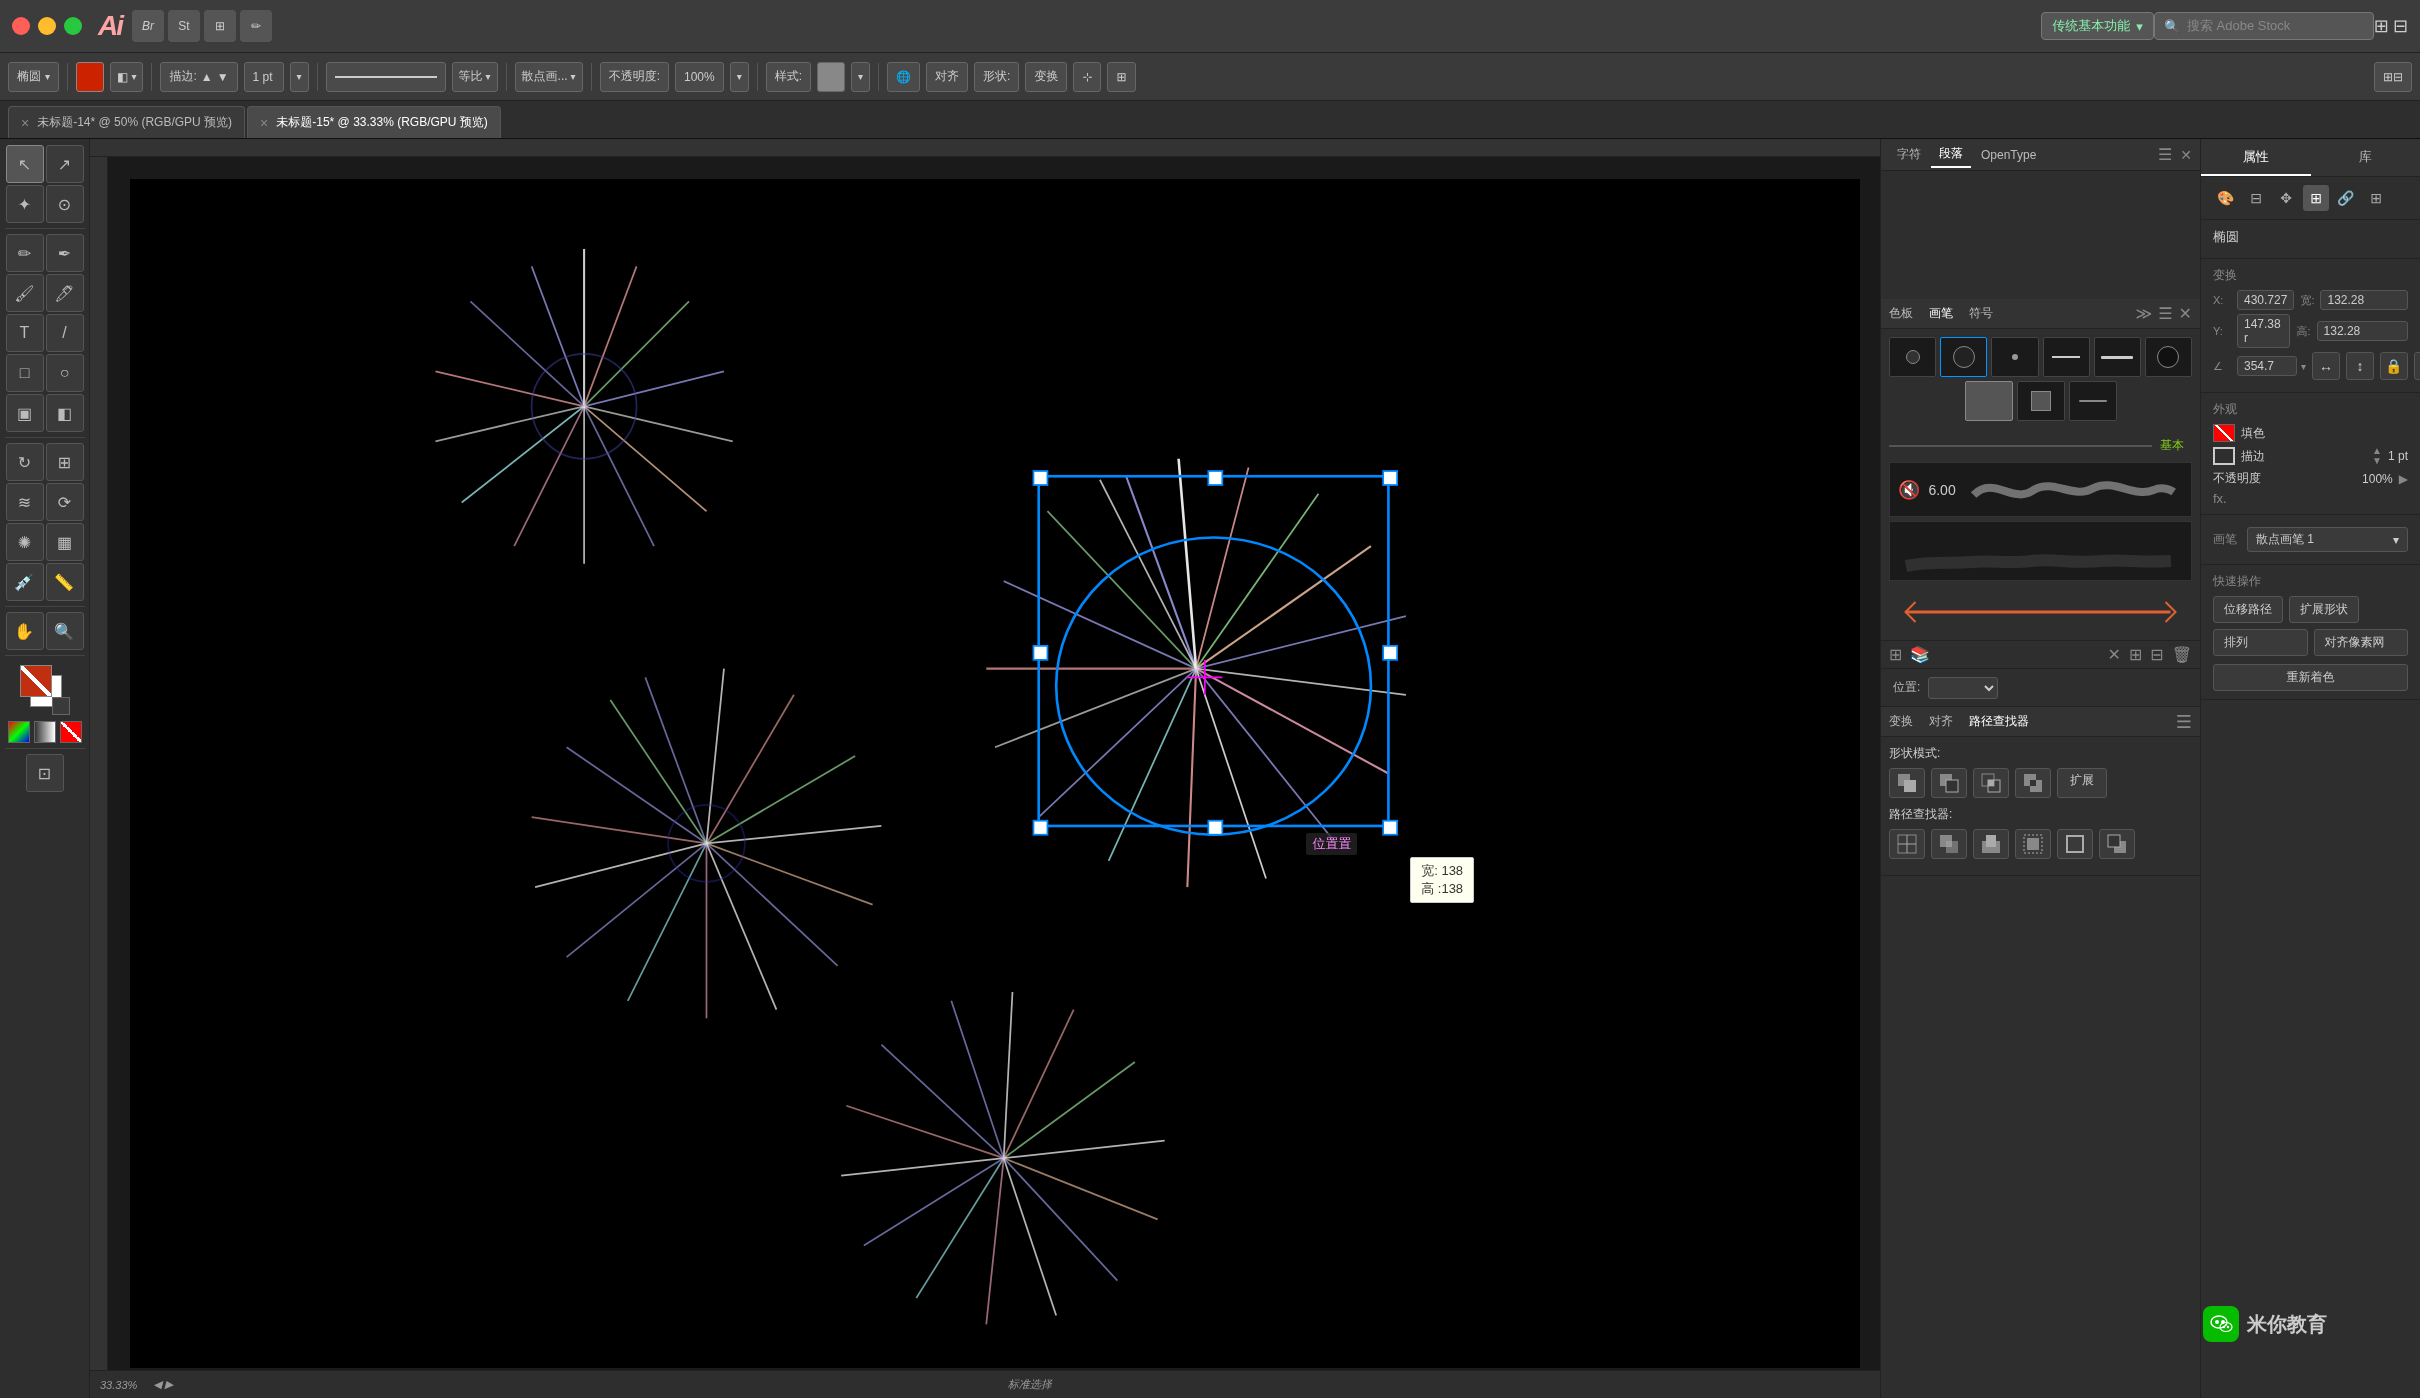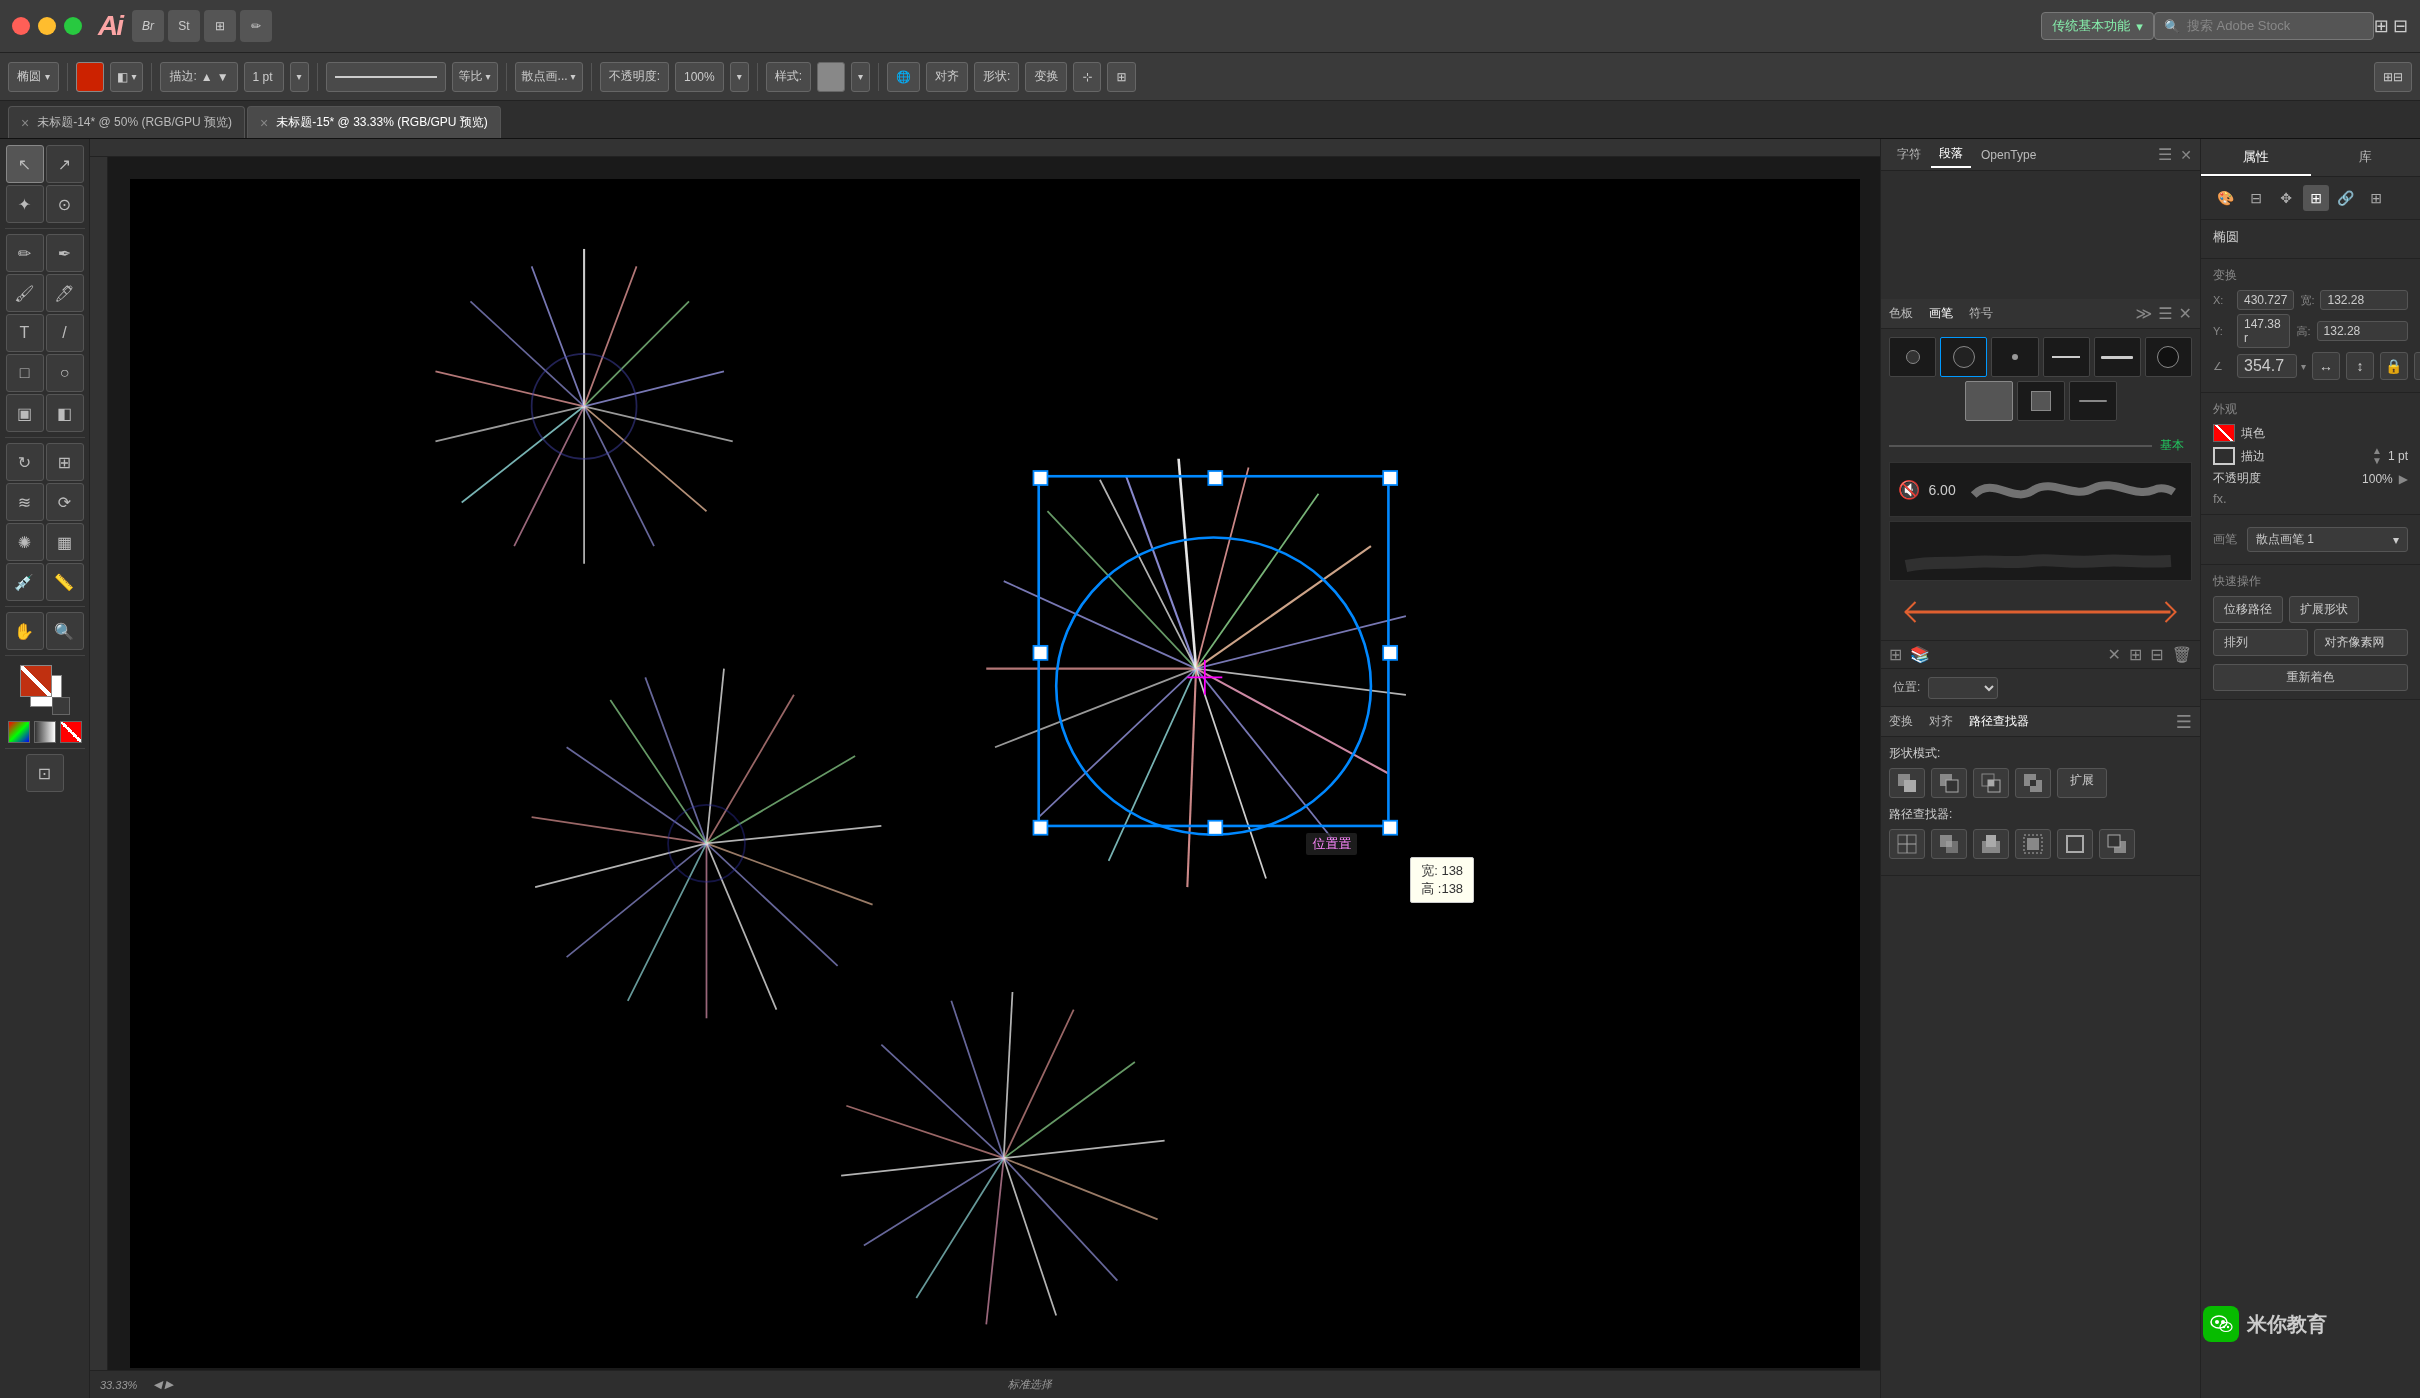--- a/index.html
+++ b/index.html
@@ -119,21 +119,21 @@
     .props-tab.active { color: #fff; border-bottom-color: #fff; }
     .props-section { padding: 8px 12px; border-bottom: 1px solid #222; }
     .ps-title { font-size: 12px; color: #888; margin-bottom: 6px; }
     .ps-label { font-size: 13px; color: #ccc; margin-bottom: 4px; }
     .ps-row { display: flex; align-items: center; gap: 6px; margin-bottom: 4px; }
     .ps-field { display: flex; align-items: center; gap: 4px; flex: 1; }
     .ps-key { font-size: 11px; color: #888; width: 20px; }
     .ps-val { background: #3a3a3a; border: 1px solid #555; border-radius: 3px; padding: 2px 6px; color: #ccc; font-size: 12px; flex: 1; }
     .ps-unit { font-size: 11px; color: #888; }
     .ps-angle { display: flex; align-items: center; gap: 4px; }
-    .ps-angle-box { background: #3a3a3a; border: 1px solid #555; border-radius: 3px; padding: 2px 6px; color: #ccc; font-size: 16px; width: 60px; }
+    .ps-angle-box { background: #3a3a3a; border: 1px solid #555; border-radius: 3px; padding: 2px 6px; color: #ccc; font-size: 12px; width: 60px; }
     .props-icon-row { display: flex; gap: 6px; align-items: center; }
     .pi-icon { width: 28px; height: 28px; background: #3a3a3a; border: 1px solid #555; border-radius: 3px; display: flex; align-items: center; justify-content: center; font-size: 14px; cursor: pointer; }
     
     .appearance-row { display: flex; align-items: center; gap: 6px; margin-bottom: 4px; }
     .ar-swatch { width: 22px; height: 18px; border: 1px solid #666; }
     .ar-swatch.red-diag { background: linear-gradient(45deg, #f00 0%, #f00 45%, #fff 45%, #fff 55%, #f00 55%, #f00 100%); }
     .ar-swatch.stroke-box { background: transparent; border: 2px solid #ccc; }
     .ar-label { font-size: 12px; color: #ccc; flex: 1; }
     .ar-val { font-size: 12px; color: #ccc; }
     .ar-arrows { display: flex; flex-direction: column; }
@@ -537,21 +537,21 @@
             <div style="width:20px;height:20px;background:#555;border:1px solid #888;"></div>
           </div>
           <div class="brush-cell">
             <div style="width:28px;height:2px;background:#888;border-radius:1px;"></div>
           </div>
         </div>
       </div>
 
       <div style="display:flex;align-items:center;padding:4px 8px;background:#2e2e2e;">
         <div style="flex:1;height:2px;background:#555;"></div>
-        <span style="font-size:12px;color:#22c55e;padding:0 8px;">基本</span>
+        <span style="font-size:12px;color:#84cc16;padding:0 8px;">基本</span>
       </div>
 
       <div class="brush-preview">
         <span class="bp-vol">🔇</span>
         <span class="bp-num">6.00</span>
         <div class="bp-wave">
           <svg width="100%" height="40" viewBox="0 0 200 40">
             <path d="M0,25 C20,5 40,35 60,20 C80,8 100,30 120,18 C140,8 160,28 180,20 C190,15 200,22 200,22" fill="none" stroke="#999" stroke-width="8" opacity="0.7"></path>
           </svg>
         </div>

